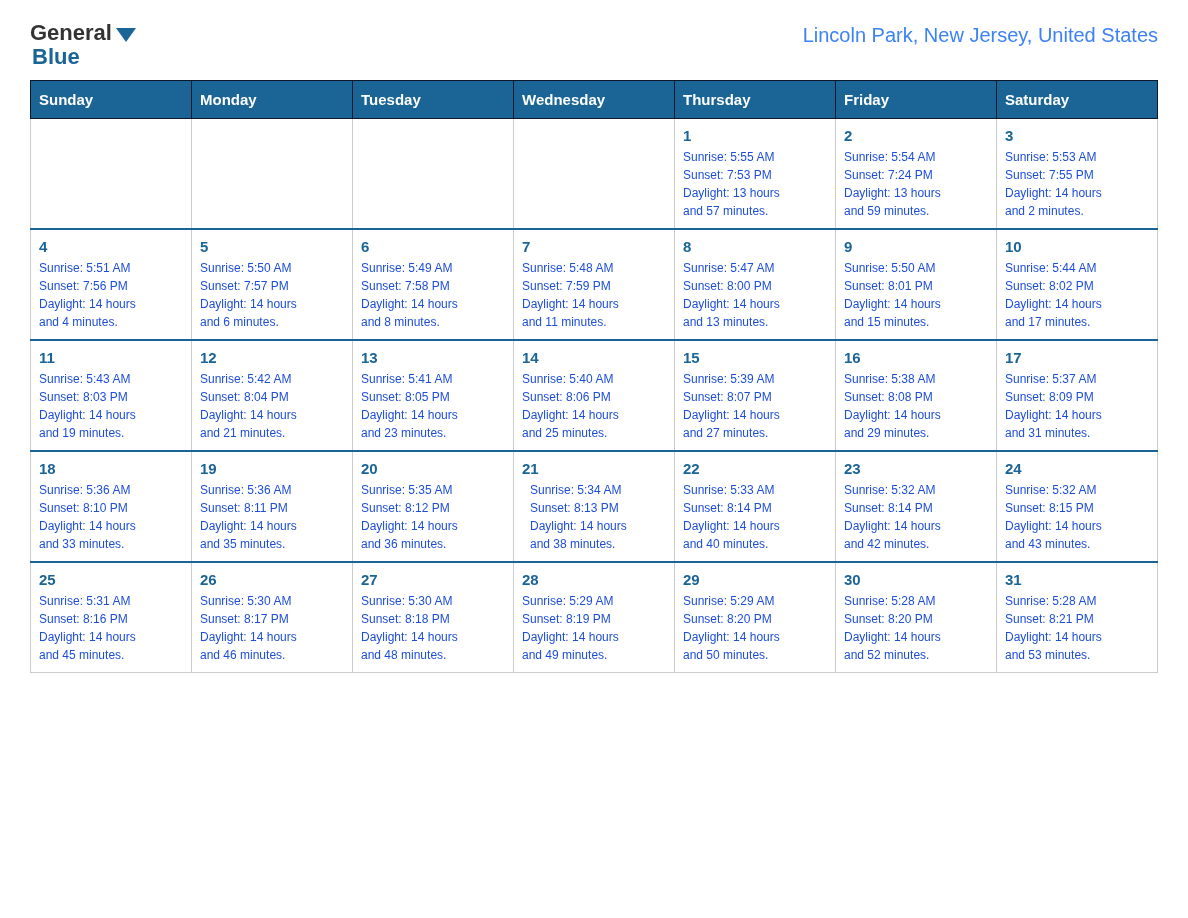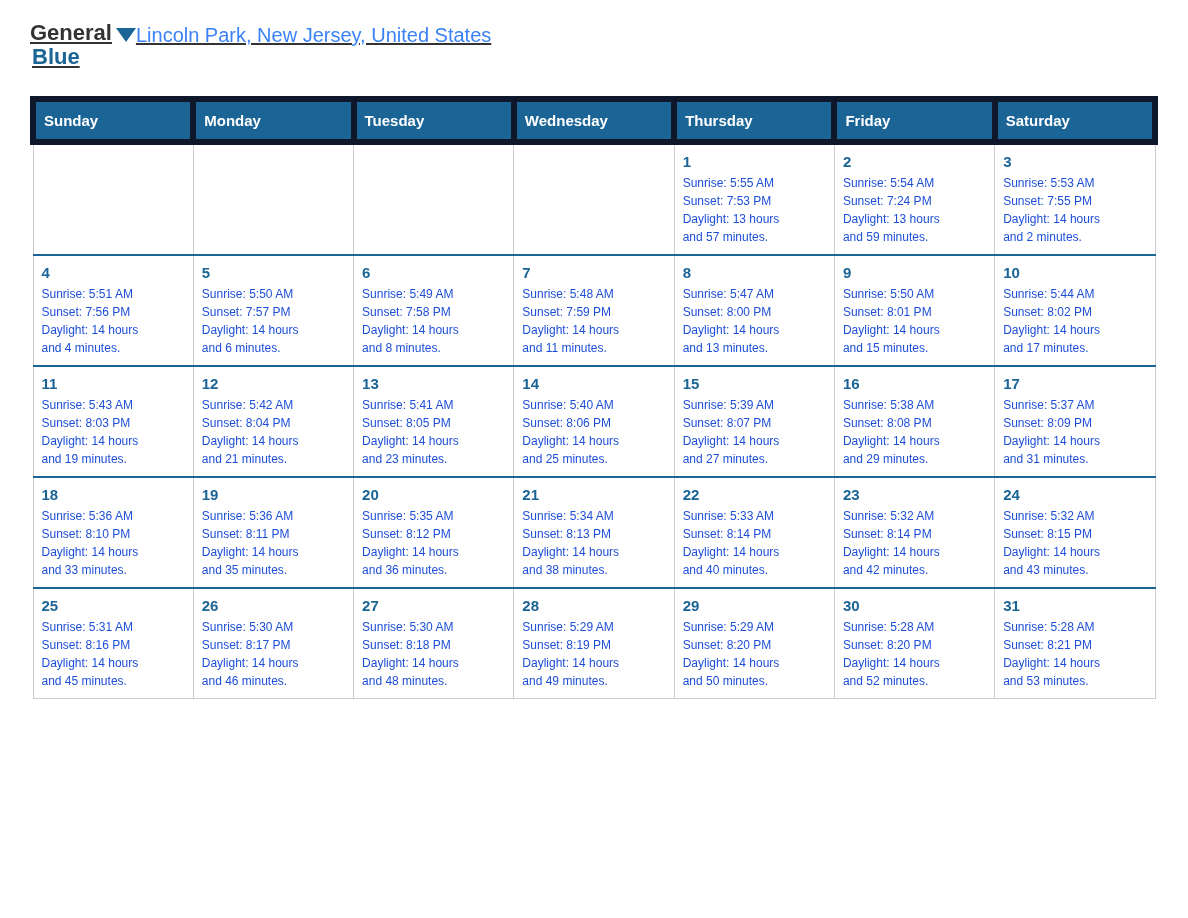--- a/index.html
+++ b/index.html
@@ -6,24 +6,23 @@
     body {
       font-family: Arial, sans-serif;
       background: #fff;
       color: #333;
       padding: 20px 30px;
       width: 1188px;
       min-height: 918px;
     }
     .header {
       display: flex;
-      justify-content: flex-start;
+      justify-content: space-between;
       align-items: flex-start;
-      margin-bottom: 26px;
-      text-decoration: underline;
+      margin-bottom: 10px;
     }
     .logo {
       display: flex;
       flex-direction: column;
       align-items: flex-start;
     }
     .logo-top {
       display: flex;
       align-items: center;
     }
@@ -67,21 +66,21 @@
       border-collapse: collapse;
       margin-top: 10px;
     }
     .calendar th {
       background-color: #1a6496;
       color: #fff;
       padding: 10px 8px;
       font-size: 15px;
       font-weight: bold;
       text-align: left;
-      border: 6px solid #0f172a;
+      border: 1px solid #0f172a;
     }
     .calendar td {
       vertical-align: top;
       padding: 8px 8px;
       border: 1px solid #ccc;
       width: 14.28%;
       font-size: 12.5px;
       color: #333;
       background: #fff;
       min-height: 90px;
@@ -281,21 +280,21 @@
         </td>
         <td>
           <span class="day-number">20</span>
           <div class="day-info" style="white-space: pre-line;">Sunrise: 5:35 AM
 Sunset: 8:12 PM
 Daylight: 14 hours
 and 36 minutes.</div>
         </td>
         <td>
           <span class="day-number">21</span>
-          <div class="day-info" style="white-space: pre-line;">Sunrise: 5:34 AM
+          <div class="day-info" style="white-space: pre-line; margin-left: 8px;">Sunrise: 5:34 AM
 Sunset: 8:13 PM
 Daylight: 14 hours
 and 38 minutes.</div>
         </td>
         <td>
           <span class="day-number">22</span>
           <div class="day-info" style="white-space: pre-line;">Sunrise: 5:33 AM
 Sunset: 8:14 PM
 Daylight: 14 hours
 and 40 minutes.</div>

